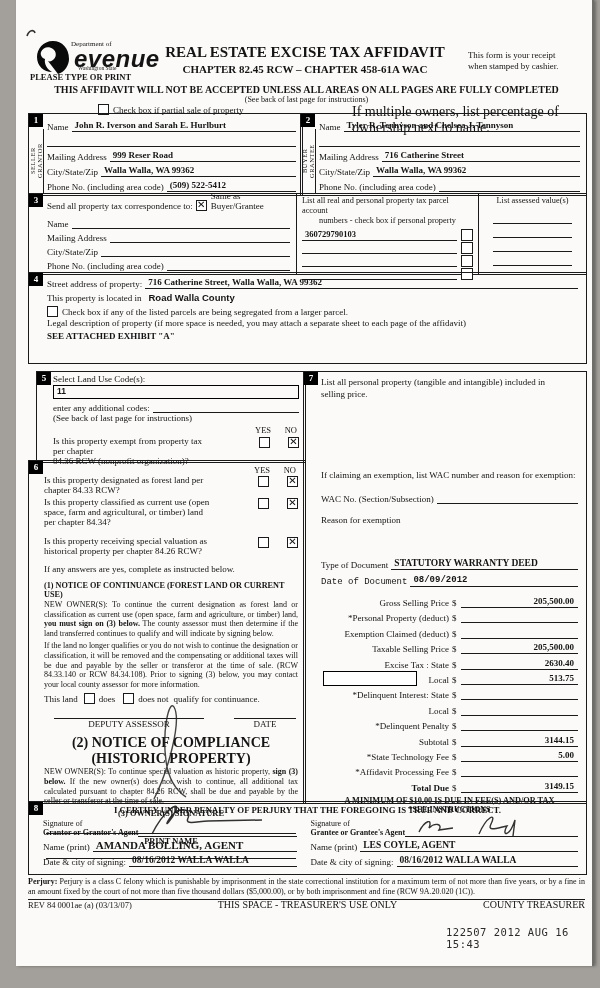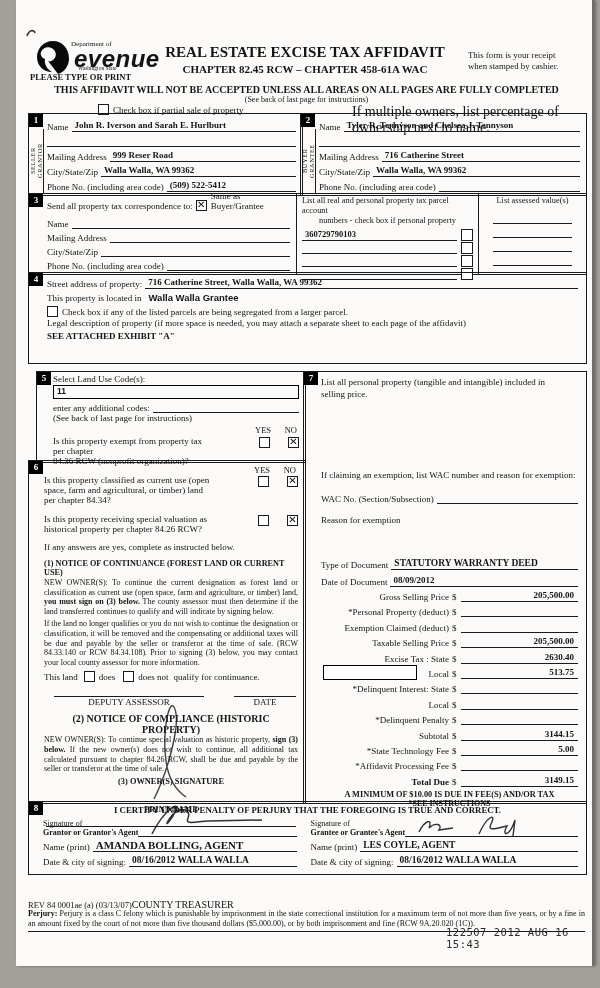--- a/index.html
+++ b/index.html
@@ -188,21 +188,21 @@
 
   <div class="box" style="left:28px;top:272px;width:557px;height:90px;">
     <div class="badge" style="left:0;top:0;">4</div>
     <div class="abs" style="left:18px;top:3px;right:8px;">
       <div class="frow" style="height:13px;">
           <span class="lbl">Street address of property:</span>
           <span class="fill">716 Catherine Street, Walla Walla, WA  99362</span>
         </div>
       <div class="frow" style="height:14px;">
           <span class="lbl">This property is located in</span>
-          <span class="sans b" style="font-size:9.5px;padding-left:4px;">Walla Walla Grantee</span>
+          <span class="sans b" style="font-size:9.5px;padding-left:4px;">Road Walla County</span>
         </div>
       <div class="frow" style="height:13px;margin-top:1px;">
           <span class="cb"></span>
           <span style="padding-left:4px;">Check box if any of the listed parcels are being segregated from a larger parcel.</span>
         </div>
       <div style="height:13px;margin-top:1px;">Legal description of property (if more space is needed, you may attach a separate sheet to each page of the affidavit)</div>
       <div class="b" style="height:14px;">SEE ATTACHED EXHIBIT "A"</div>
     </div>
   </div>
 
@@ -235,20 +235,27 @@
   </div>
 
   <div class="box" style="left:28px;top:460px;width:276px;height:342px;">
     <div class="badge" style="left:0;top:0;">6</div>
     <div class="abs" style="left:15px;top:4px;right:7px;">
       <div class="ynhead" style="padding-right:2px;">
         <span>YES</span>
           <span>NO</span>
       </div>
       <div class="qrow">
+        <span class="qtext">Is this property designated as forest land per chapter 84.33 RCW?</span>
+        <span class="cbpair">
+            <span class="cb"></span>
+            <span class="cb checked"></span>
+          </span>
+      </div>
+      <div class="qrow">
         <span class="qtext">Is this property classified as current use (open space, farm and agricultural, or timber) land per chapter 84.34?</span>
         <span class="cbpair">
             <span class="cb"></span>
             <span class="cb checked"></span>
           </span>
       </div>
       <div class="qrow" style="margin-top:9px;">
         <span class="qtext">Is this property receiving special valuation as historical property per chapter 84.26 RCW?</span>
         <span class="cbpair">
             <span class="cb"></span>
@@ -276,21 +283,21 @@
         <div style="width:150px;border-bottom:1px solid #1a1a1a;margin-left:10px;"></div>
         <div style="flex:1;"></div>
         <div style="width:62px;border-bottom:1px solid #1a1a1a;margin-right:2px;"></div>
       </div>
       <div style="display:flex;">
         <div class="ctr" style="width:150px;margin-left:10px;">DEPUTY ASSESSOR</div>
         <div style="flex:1;"></div>
         <div class="ctr" style="width:62px;margin-right:2px;">DATE</div>
       </div>
 
-      <div class="b ctr" style="font-size:10px;margin-top:6px;">(2) NOTICE OF COMPLIANCE (HISTORIC PROPERTY)</div>
+      <div class="b ctr" style="font-size:14px;margin-top:6px;">(2) NOTICE OF COMPLIANCE (HISTORIC PROPERTY)</div>
       <div class="para">
         <span>NEW OWNER(S): To continue special valuation as historic property, </span><span class="b">sign (3) below.</span><span> If the new owner(s) does not wish to continue, all additional tax calculated pursuant to chapter 84.26 RCW, shall be due and payable by the seller or transferor at the time of sale.</span>
       </div>
       <div class="b ctr" style="font-size:8.4px;">(3) OWNER(S) SIGNATURE</div>
       <div class="uline" style="height:15px;margin:0 2px;"></div>
       <div class="b ctr" style="font-size:8.4px;margin-top:3px;">PRINT NAME</div>
       <div class="uline" style="height:12px;margin:0 2px;"></div>
     </div>
 
     <svg class="abs" style="left:95px;top:240px;" width="80" height="100" viewBox="0 0 80 100">
@@ -308,21 +315,21 @@
         <span class="lbl">WAC No. (Section/Subsection)</span>
         <span class="fill" style="max-width:150px;"></span>
       </div>
       <div style="margin-top:11px;">Reason for exemption</div>
       <div style="height:32px;"></div>
 
       <div class="frow" style="height:13px;margin-bottom:4px;">
         <span class="lbl">Type of Document</span>
         <span class="fill" style="font-size:9.5px;">STATUTORY WARRANTY DEED</span>
       </div>
-      <div class="frow" style="height:13px;margin-bottom:3px;">
+      <div class="frow" style="height:13px;margin-bottom:9px;font-family:Liberation Mono, monospace;">
         <span class="lbl">Date of Document</span>
         <span class="fill" style="text-align:left;">08/09/2012</span>
       </div>
 
       <div class="mrow">
           <span class="mlabel">Gross Selling Price</span>
           <span class="mdollar">$</span>
           <span class="mval">205,500.00</span>
         </div>
       <div class="mrow">
@@ -433,22 +440,23 @@
           <span class="fill" style="font-size:9.5px;">LES COYLE, AGENT</span>
         </div>
         <div class="frow" style="height:15px;">
           <span class="lbl">Date &amp; city of signing:</span>
           <span class="fill" style="font-size:9.5px;">08/16/2012 WALLA WALLA</span>
         </div>
       </div>
     </div>
   </div>
 
-  <div class="abs" style="left:28px;top:877px;width:557px;font-size:8px;line-height:9.8px;text-align:justify;border-bottom:1.4px solid #1a1a1a;padding-bottom:2px;margin-top:32px;">
+  <div class="abs" style="left:28px;top:877px;width:557px;font-size:8px;line-height:9.8px;text-align:justify;border-bottom:1.4px solid #1a1a1a;padding-bottom:2px;">
     <span class="b">Perjury:</span><span> Perjury is a class C felony which is punishable by imprisonment in the state correctional institution for a maximum term of not more than five years, or by a fine in an amount fixed by the court of not more than five thousand dollars ($5,000.00), or by both imprisonment and fine (RCW 9A.20.020 (1C)).</span>
   </div>
   <div class="abs" style="left:28px;top:899px;width:557px;display:flex;align-items:baseline;">
     <span style="font-size:8.5px;">REV 84 0001ae (a) (03/13/07)</span>
+    <span class="ctr" style="flex:1;font-size:10px;">THIS SPACE - TREASURER'S USE ONLY</span>
     <span style="font-size:10px;">COUNTY TREASURER</span>
   </div>
 
   <div class="abs stamp" style="left:446px;top:926px;">122507 2012 AUG 16 15:43</div>
 </div>
 
 </body></html>

